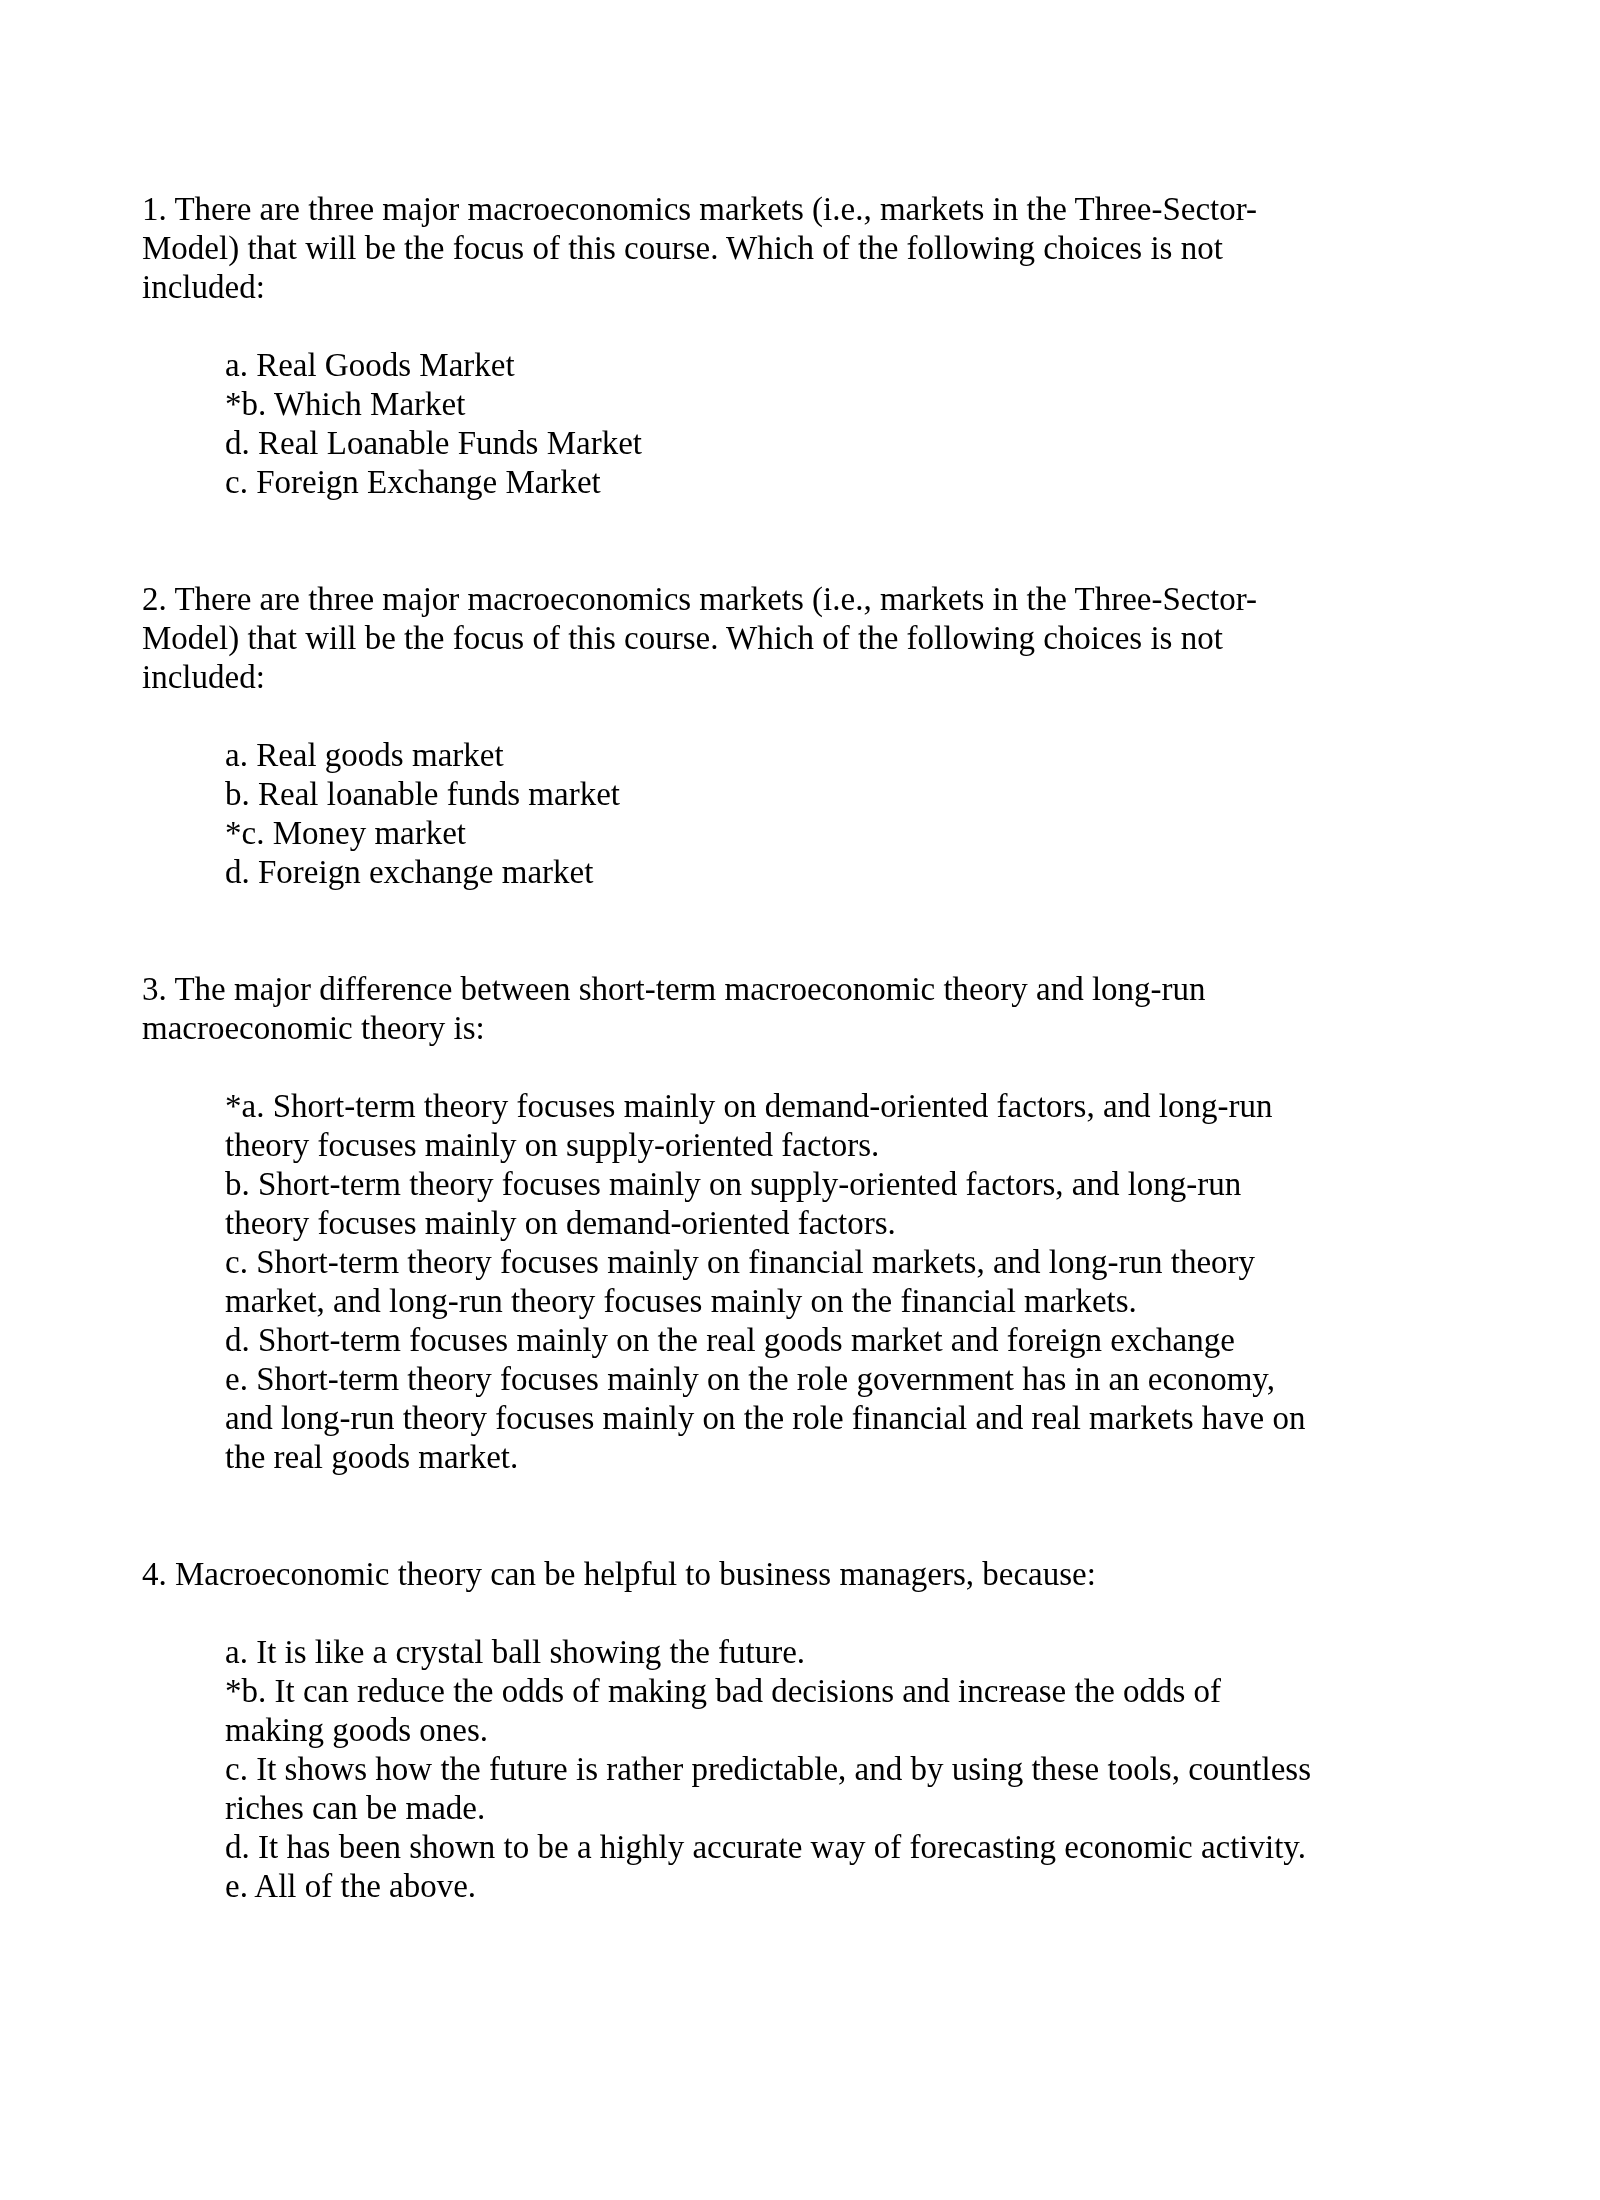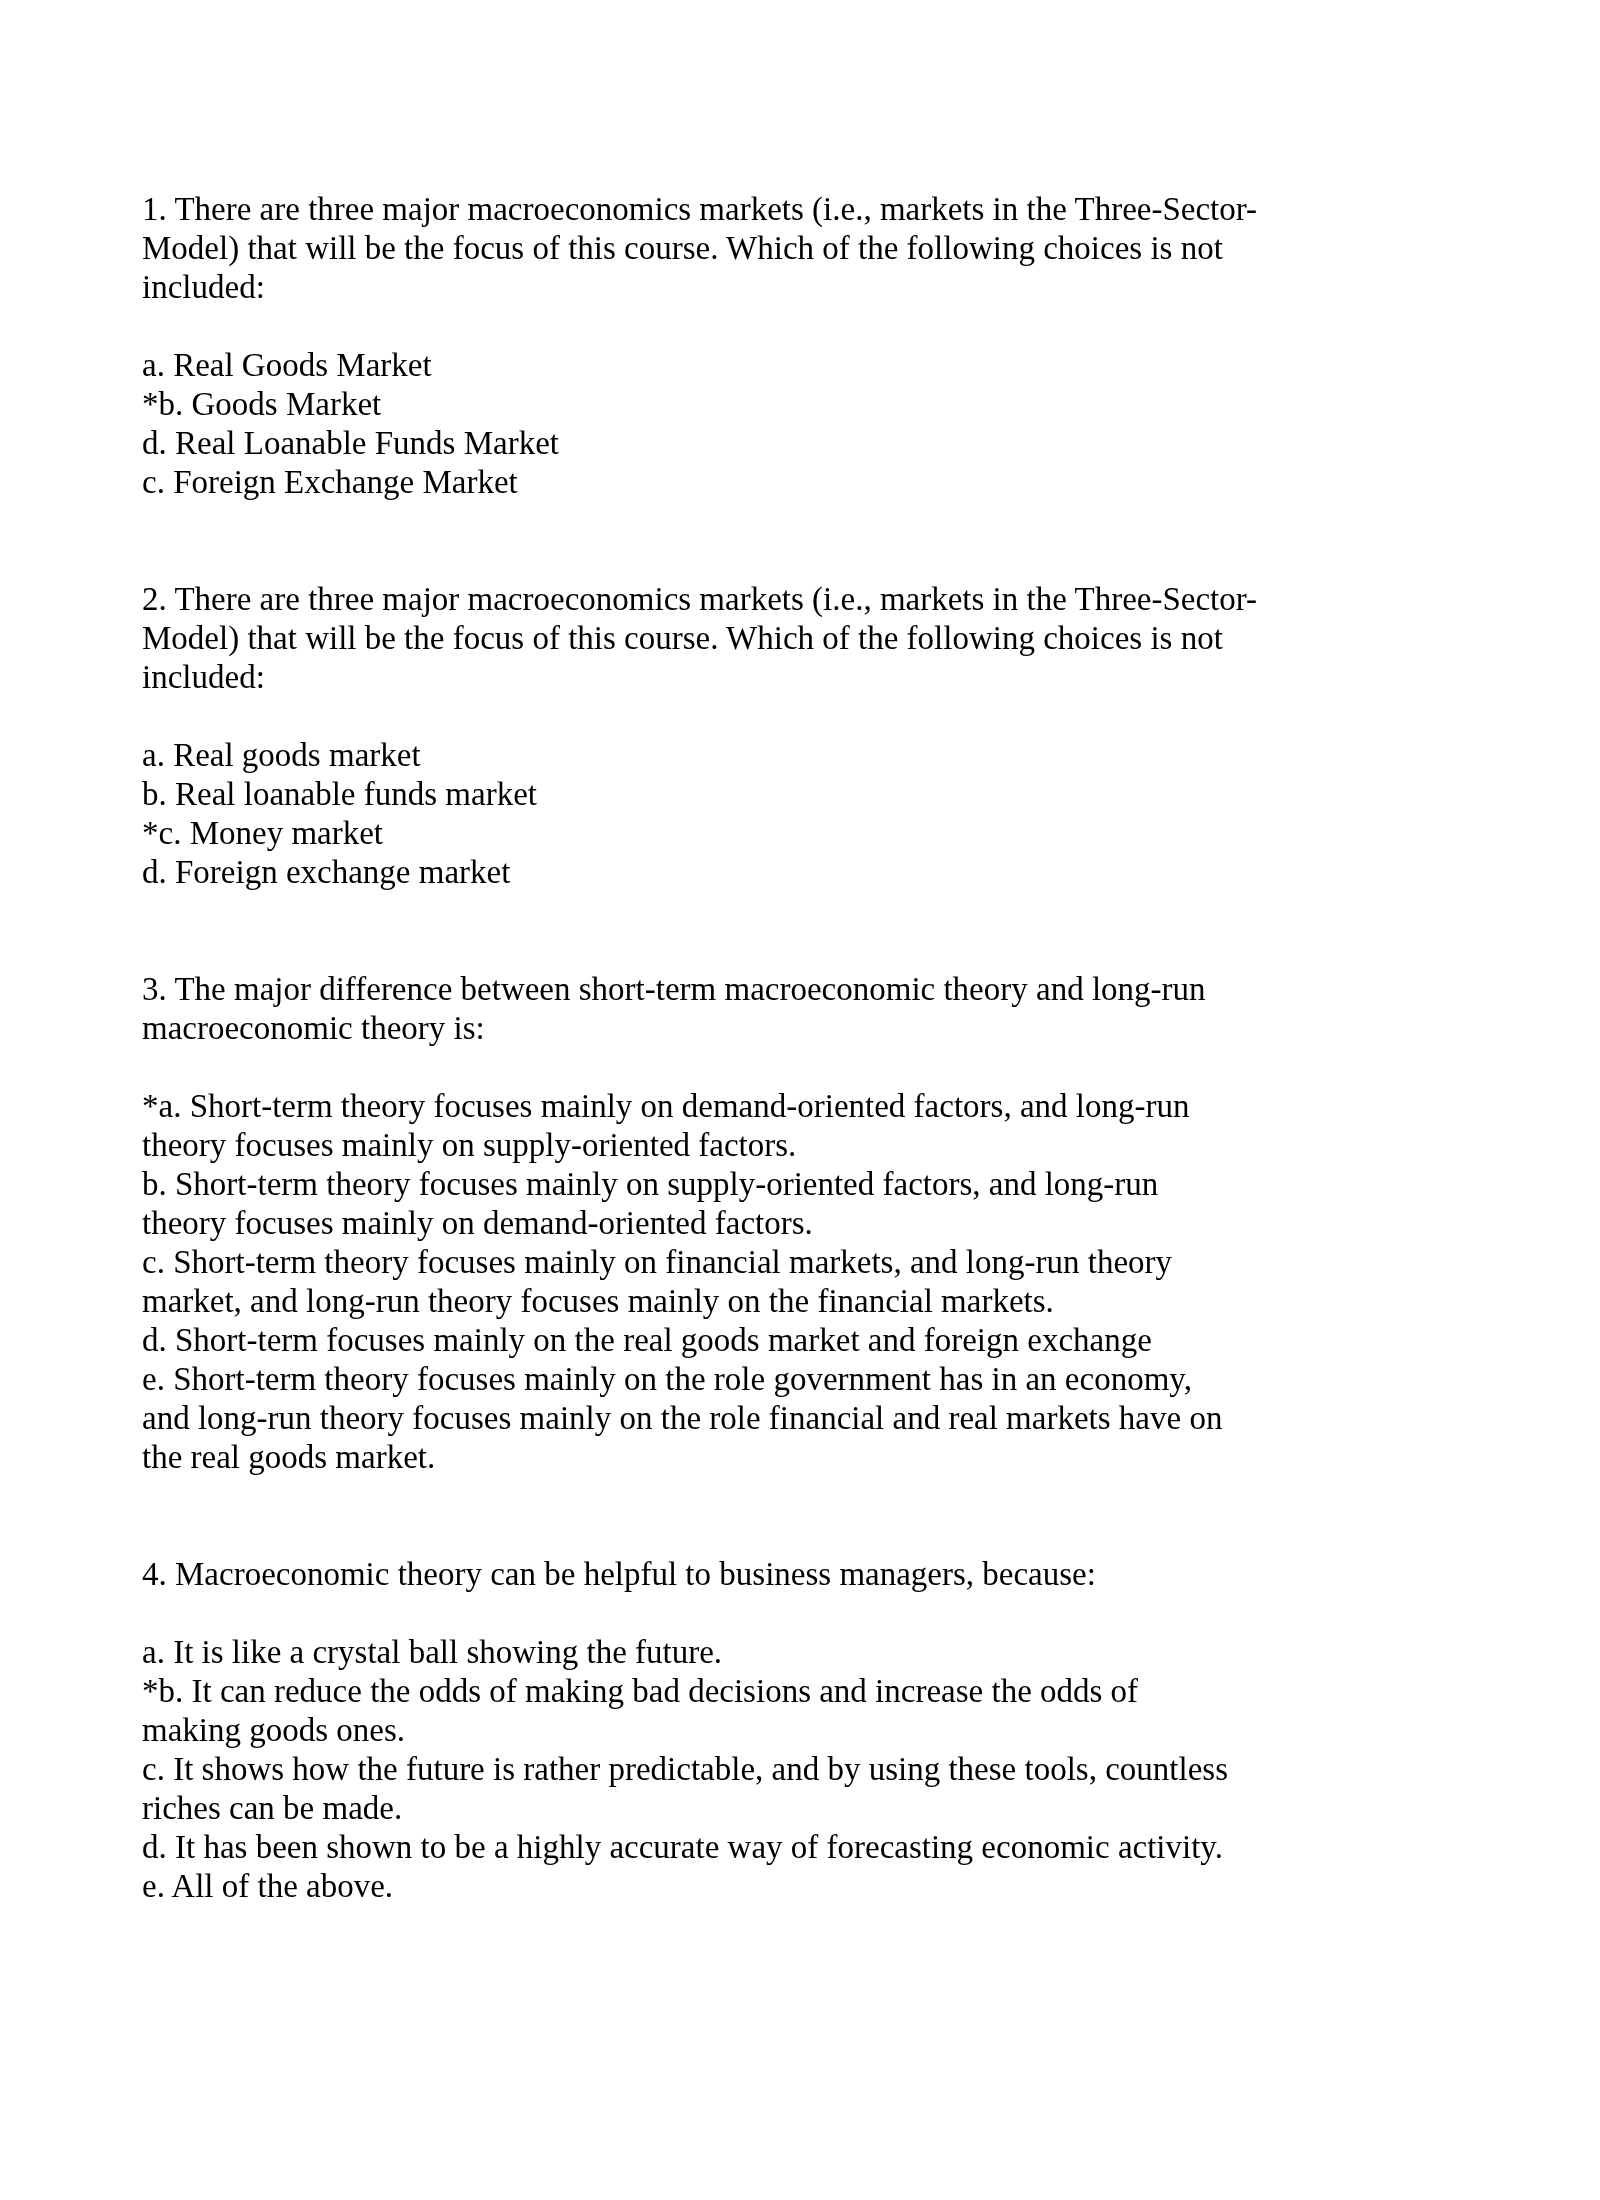--- a/index.html
+++ b/index.html
@@ -20,20 +20,21 @@
     color: #000000;
     overflow: hidden;
   }
   .question {
     margin: 0 0 78px 0; 
   }
   .stem {
     margin: 0 0 39px 0; 
   }
   .options {
+    margin-left: 83px;  
   }
   .line {
     white-space: pre;
   }
 </style>
 </head>
 <body>
 
 <div class="page">
   <div id="questions-root">
@@ -41,21 +42,21 @@
         <div class="stem">
           <div class="line">1. There are three major macroeconomics markets (i.e., markets in the Three-Sector-</div>
           <div class="line">Model) that will be the focus of this course. Which of the following choices is not</div>
           <div class="line">included:</div>
         </div>
         <div class="options">
           <div class="option">
             <div class="line">a. Real Goods Market</div>
           </div>
           <div class="option">
-            <div class="line">*b. Goods Market</div>
+            <div class="line">*b. Which Market</div>
           </div>
           <div class="option">
             <div class="line">d. Real Loanable Funds Market</div>
           </div>
           <div class="option">
             <div class="line">c. Foreign Exchange Market</div>
           </div>
         </div>
       </div>
       <div class="question">

